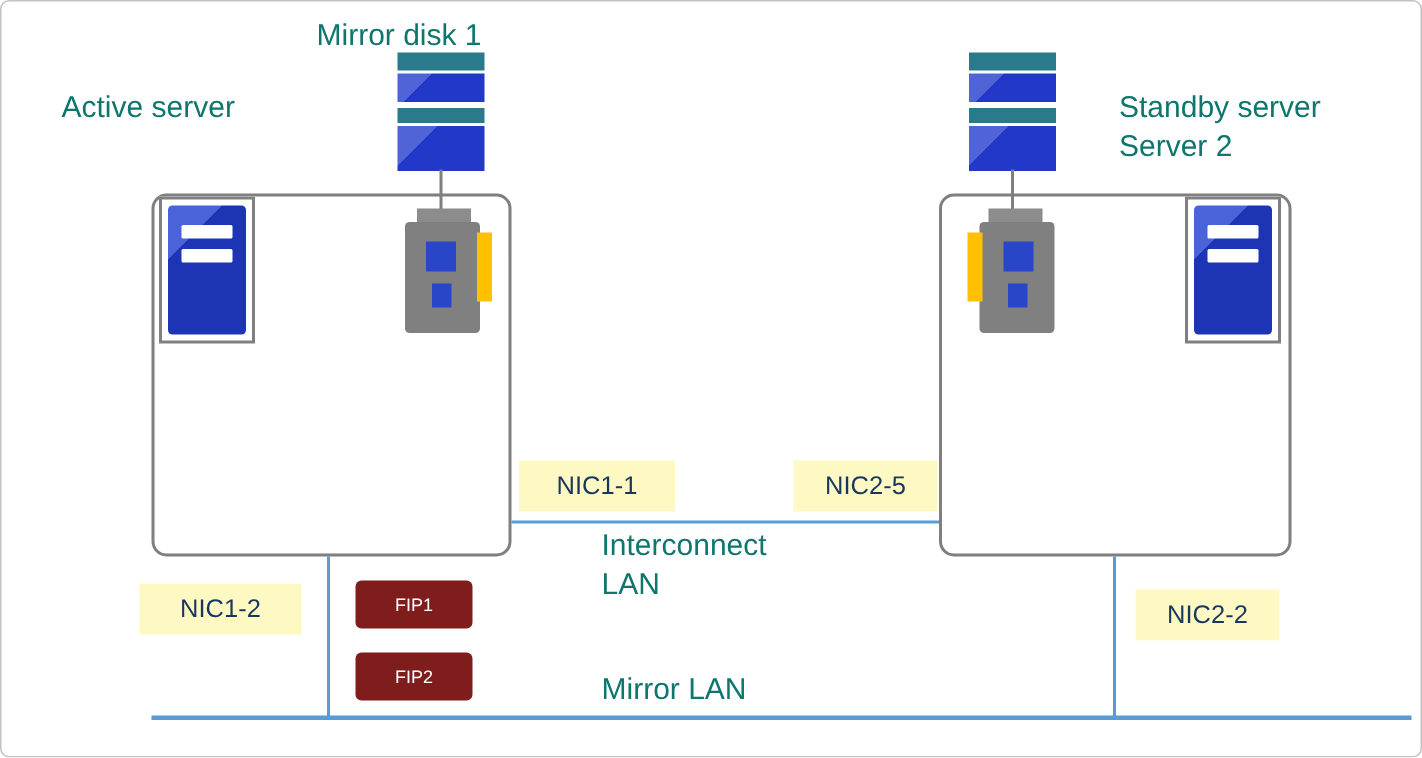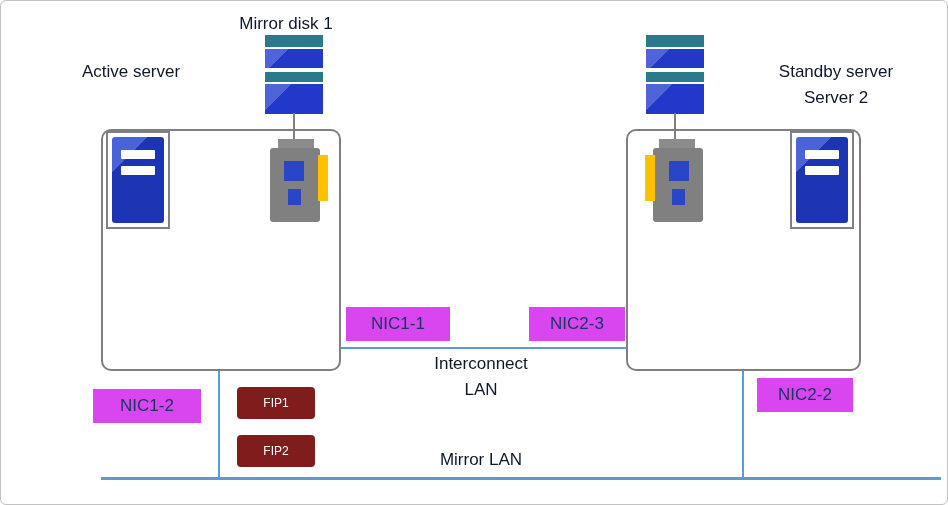--- a/index.html
+++ b/index.html
@@ -10,23 +10,22 @@
   .canvas {
     position:relative;
     width:948px; height:505px;
     background:#ffffff;
     border:1px solid #c2c2c2;
     border-radius:6px;
     overflow:hidden;
   }
   .txt {
     position:absolute;
-    color:#0f172a;
-    font-size:17px;
-    text-align:center;
+    color:#0f766e;
+    font-size:20px;
     line-height:26px;
     white-space:nowrap;
   }
   
   .server-box {
     position:absolute;
     border:2px solid #7f7f7f;
     border-radius:10px;
     background:#ffffff;
   }
@@ -71,21 +70,21 @@
   .card-sq2  { position:absolute; left:24px; top:50px; width:13px; height:16px; background:#2a46c8; }
 
   
   .gline { position:absolute; background:#7f7f7f; }
   .bline { position:absolute; background:#5b9bd5; }
 
   
   .nic {
     position:absolute;
     height:34px;
-    background:#d946ef;
+    background:#fef9c3;
     color:#17375e;
     font-size:17px;
     display:flex; align-items:center; justify-content:center;
   }
   .fip {
     position:absolute;
     width:78px; height:32px;
     background:#7f1d1d;
     color:#ffffff;
     font-size:12px;
@@ -154,23 +153,23 @@
     <div class="card-sq1"></div>
     <div class="card-sq2"></div>
   </div>
 
   <div class="bline" style="left:340px; top:346px; width:285px; height:2px;"></div>
   <div class="bline" style="left:217px; top:370px; width:2px; height:108px;"></div>
   <div class="bline" style="left:741px; top:370px; width:2px; height:108px;"></div>
   <div class="bline" style="left:100px; top:476px; width:840px; height:3px;"></div>
 
   <div class="nic" style="left:345px; top:306px; width:104px;">NIC1-1</div>
-  <div class="nic" style="left:528px; top:306px; width:96px;">NIC2-3</div>
+  <div class="nic" style="left:528px; top:306px; width:96px;">NIC2-5</div>
   <div class="nic" style="left:92px; top:388px; width:108px;">NIC1-2</div>
-  <div class="nic" style="left:756px; top:377px; width:96px;">NIC2-2</div>
+  <div class="nic" style="left:756px; top:392px; width:96px;">NIC2-2</div>
 
   <div class="fip" style="left:236px; top:386px;">FIP1</div>
   <div class="fip" style="left:236px; top:434px;">FIP2</div>
 
   <div class="txt" style="left:400px; top:350px; width:160px;">
     <div>Interconnect</div>
     <div>LAN</div>
   </div>
   <div class="txt" style="left:400px; top:446px; width:160px;">Mirror LAN</div>
 

